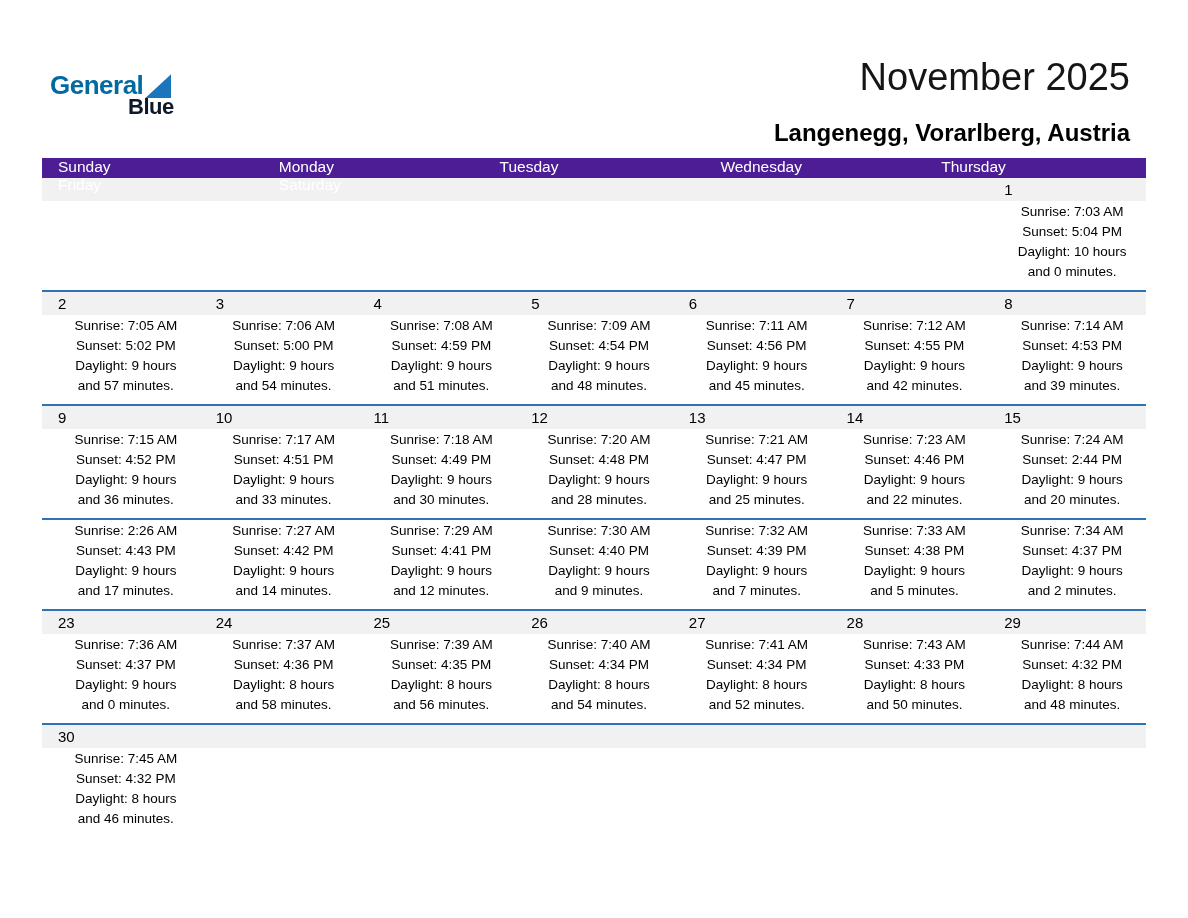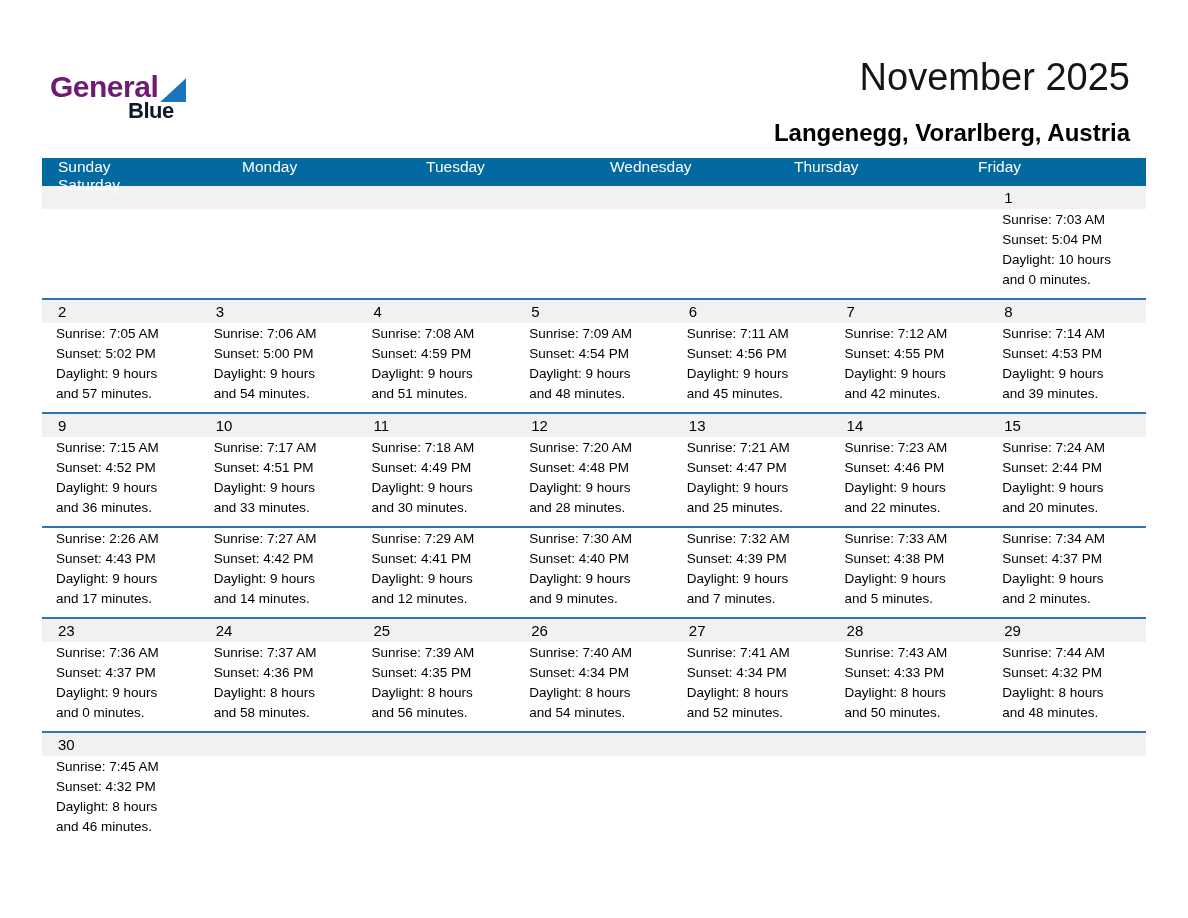--- a/index.html
+++ b/index.html
@@ -17,23 +17,23 @@
   .top-area { position: relative; height: 158px; }
 
   .logo {
     position: absolute;
     left: 50px;
     top: 72px;
     line-height: 1;
   }
   .logo-row { display: flex; align-items: flex-end; }
   .logo-general {
-    font-size: 30px;
+    font-size: 26px;
     font-weight: bold;
-    color: #701a75;
+    color: #0369a1;
     letter-spacing: -0.5px;
   }
   .logo-triangle {
     width: 26px;
     height: 24px;
     margin-left: 2px;
     background: #1b75bb;
     clip-path: polygon(0 100%, 100% 0, 100% 100%);
   }
   .logo-blue {
@@ -62,23 +62,23 @@
     color: #000000;
   }
 
   
   .calendar {
     margin: 0 42px;
     width: 1104px;
   }
   .weekday-row {
     display: grid;
-    grid-template-columns: repeat(6, 1fr);
-    background: #0369a1;
-    height: 28px;
+    grid-template-columns: repeat(5, 1fr);
+    background: #4c1d95;
+    height: 20px;
     align-items: center;
   }
   .weekday-cell {
     color: #ffffff;
     font-size: 15.5px;
     padding-left: 16px;
     white-space: nowrap;
   }
 
   .week { border-top: 2px solid #2e74b5; }
@@ -97,20 +97,21 @@
   }
 
   .details-row {
     display: grid;
     grid-template-columns: repeat(7, 1fr);
     background: #ffffff;
   }
   .det-cell {
     padding: 1px 4px 8px 14px;
     min-height: 84px;
+    text-align: center;
   }
   .det-line {
     font-size: 13.5px;
     line-height: 20px;
     color: #000000;
     white-space: nowrap;
   }
 </style>
 </head>
 <body>

